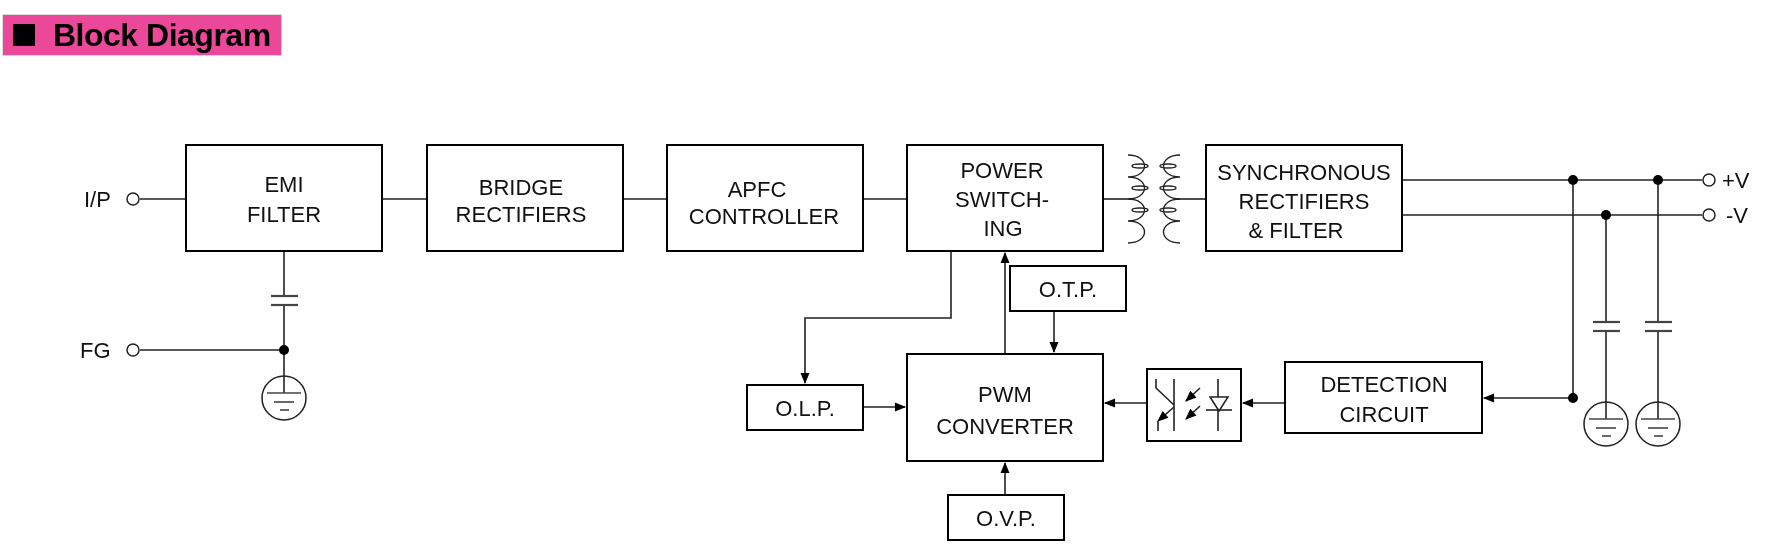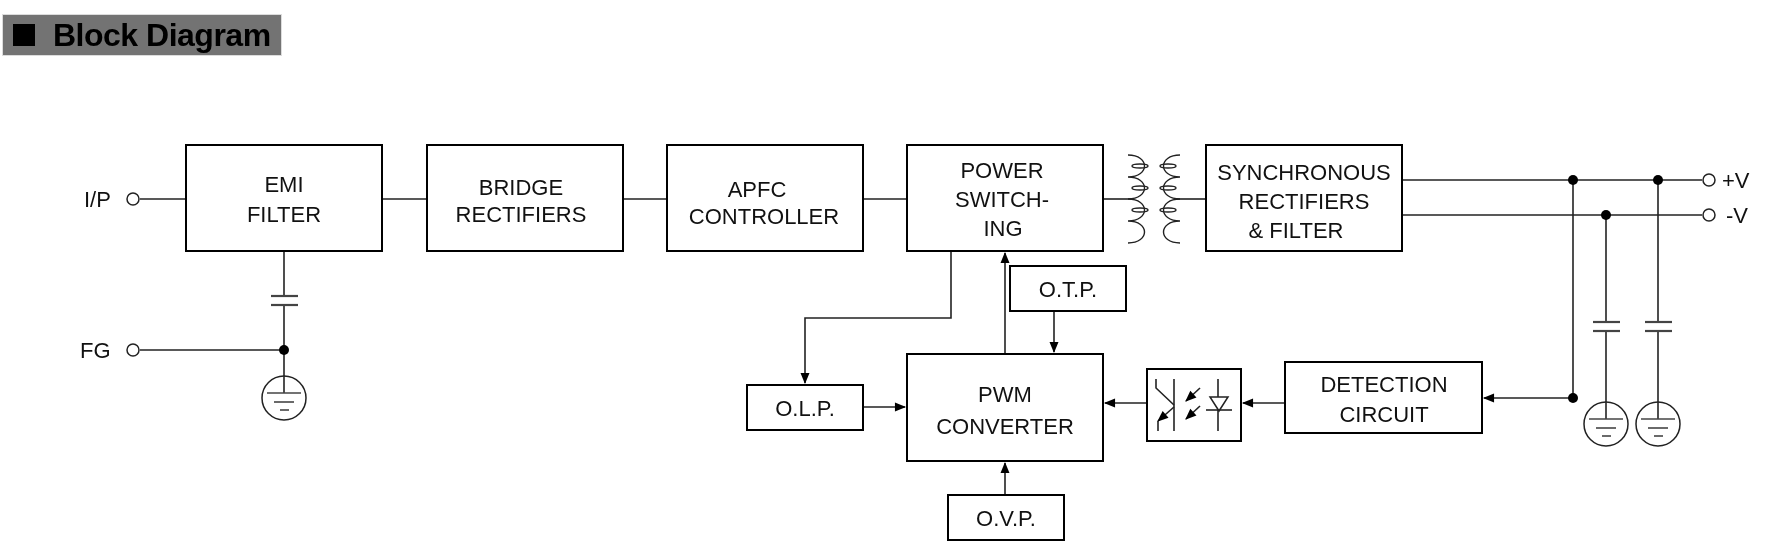--- a/index.html
+++ b/index.html
@@ -1,19 +1,19 @@
 <!DOCTYPE html>
 <html><head>
 <meta charset="utf-8">
 <style>
   html, body { margin: 0; padding: 0; background: #ffffff; }
   body { width: 1772px; height: 558px; position: relative; overflow: hidden; font-family: "Liberation Sans", sans-serif; }
   .title-bar {
     position: absolute; left: 2px; top: 14px; width: 280px; height: 42px;
-    background: #737373; border: 1px solid #dcdcdc; box-sizing: border-box;
+    background: #ec4899; border: 1px solid #dcdcdc; box-sizing: border-box;
     display: flex; align-items: center;
   }
   .title-square { width: 22px; height: 22px; background: #000; margin-left: 10px; margin-right: 18px; }
   .title-text { font-family: "Liberation Sans", sans-serif; font-weight: bold; font-size: 32px; color: #000; letter-spacing: -0.5px; }
   svg { position: absolute; left: 0; top: 0; }
   .blk { fill: #fff; stroke: #000; stroke-width: 2; }
   .wire { stroke: #222; stroke-width: 1.6; fill: none; }
   .lbl { font-family: "Liberation Sans", sans-serif; font-size: 22px; fill: #111; text-anchor: middle; }
   .side { font-family: "Liberation Sans", sans-serif; font-size: 22px; fill: #111; }
   .dot { fill: #000; }

